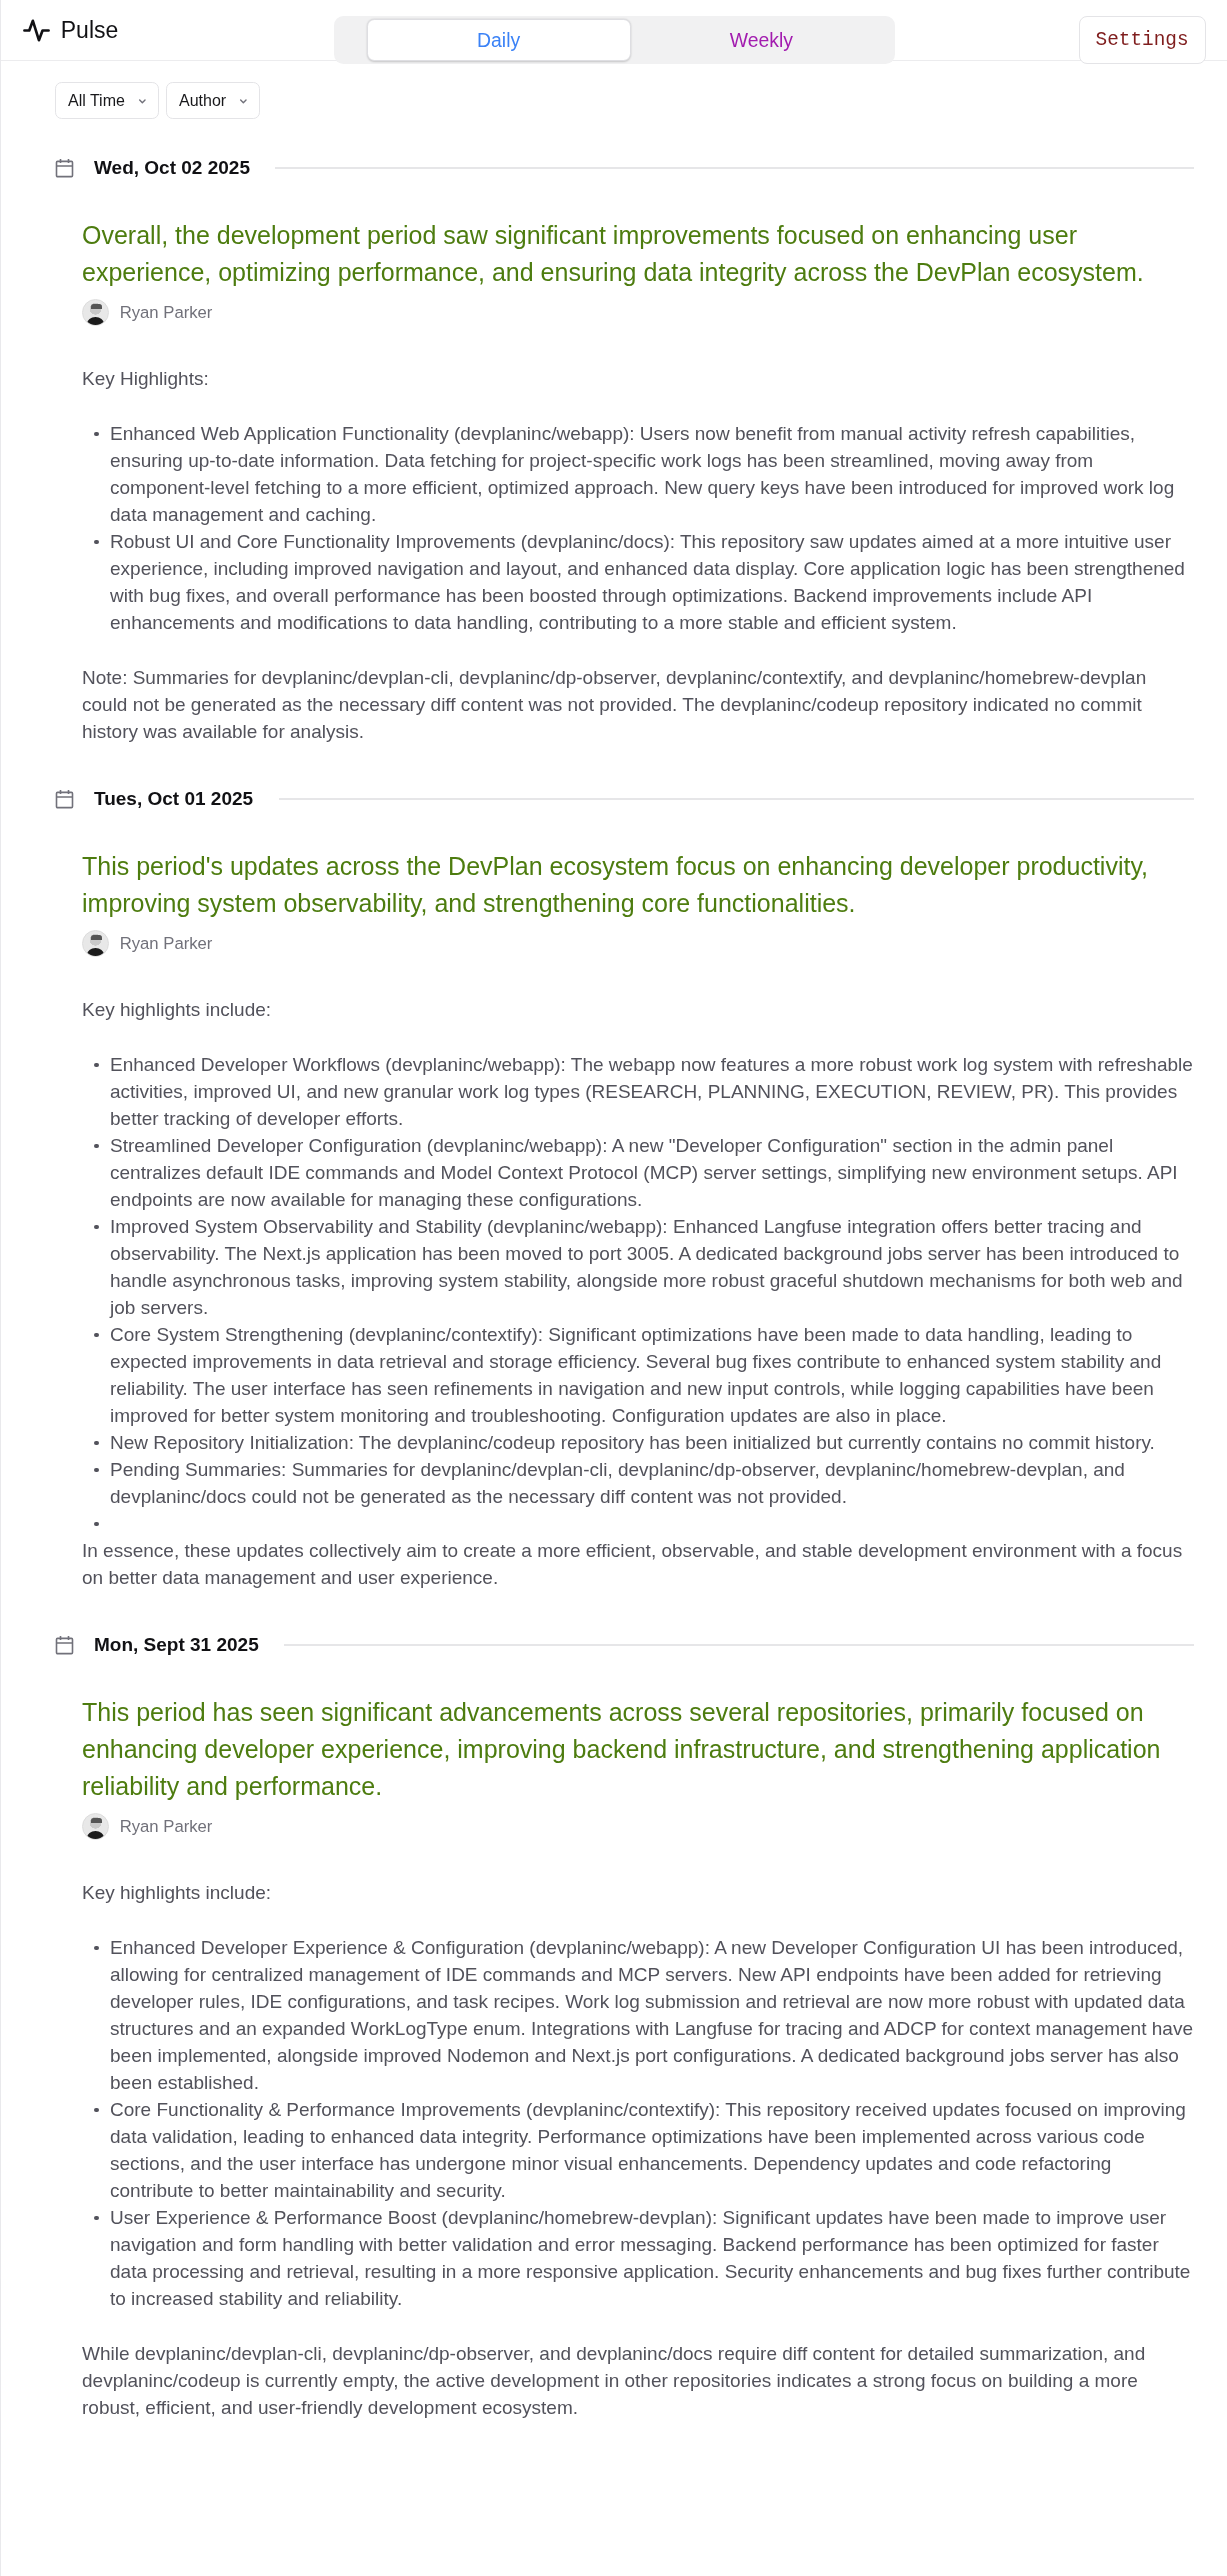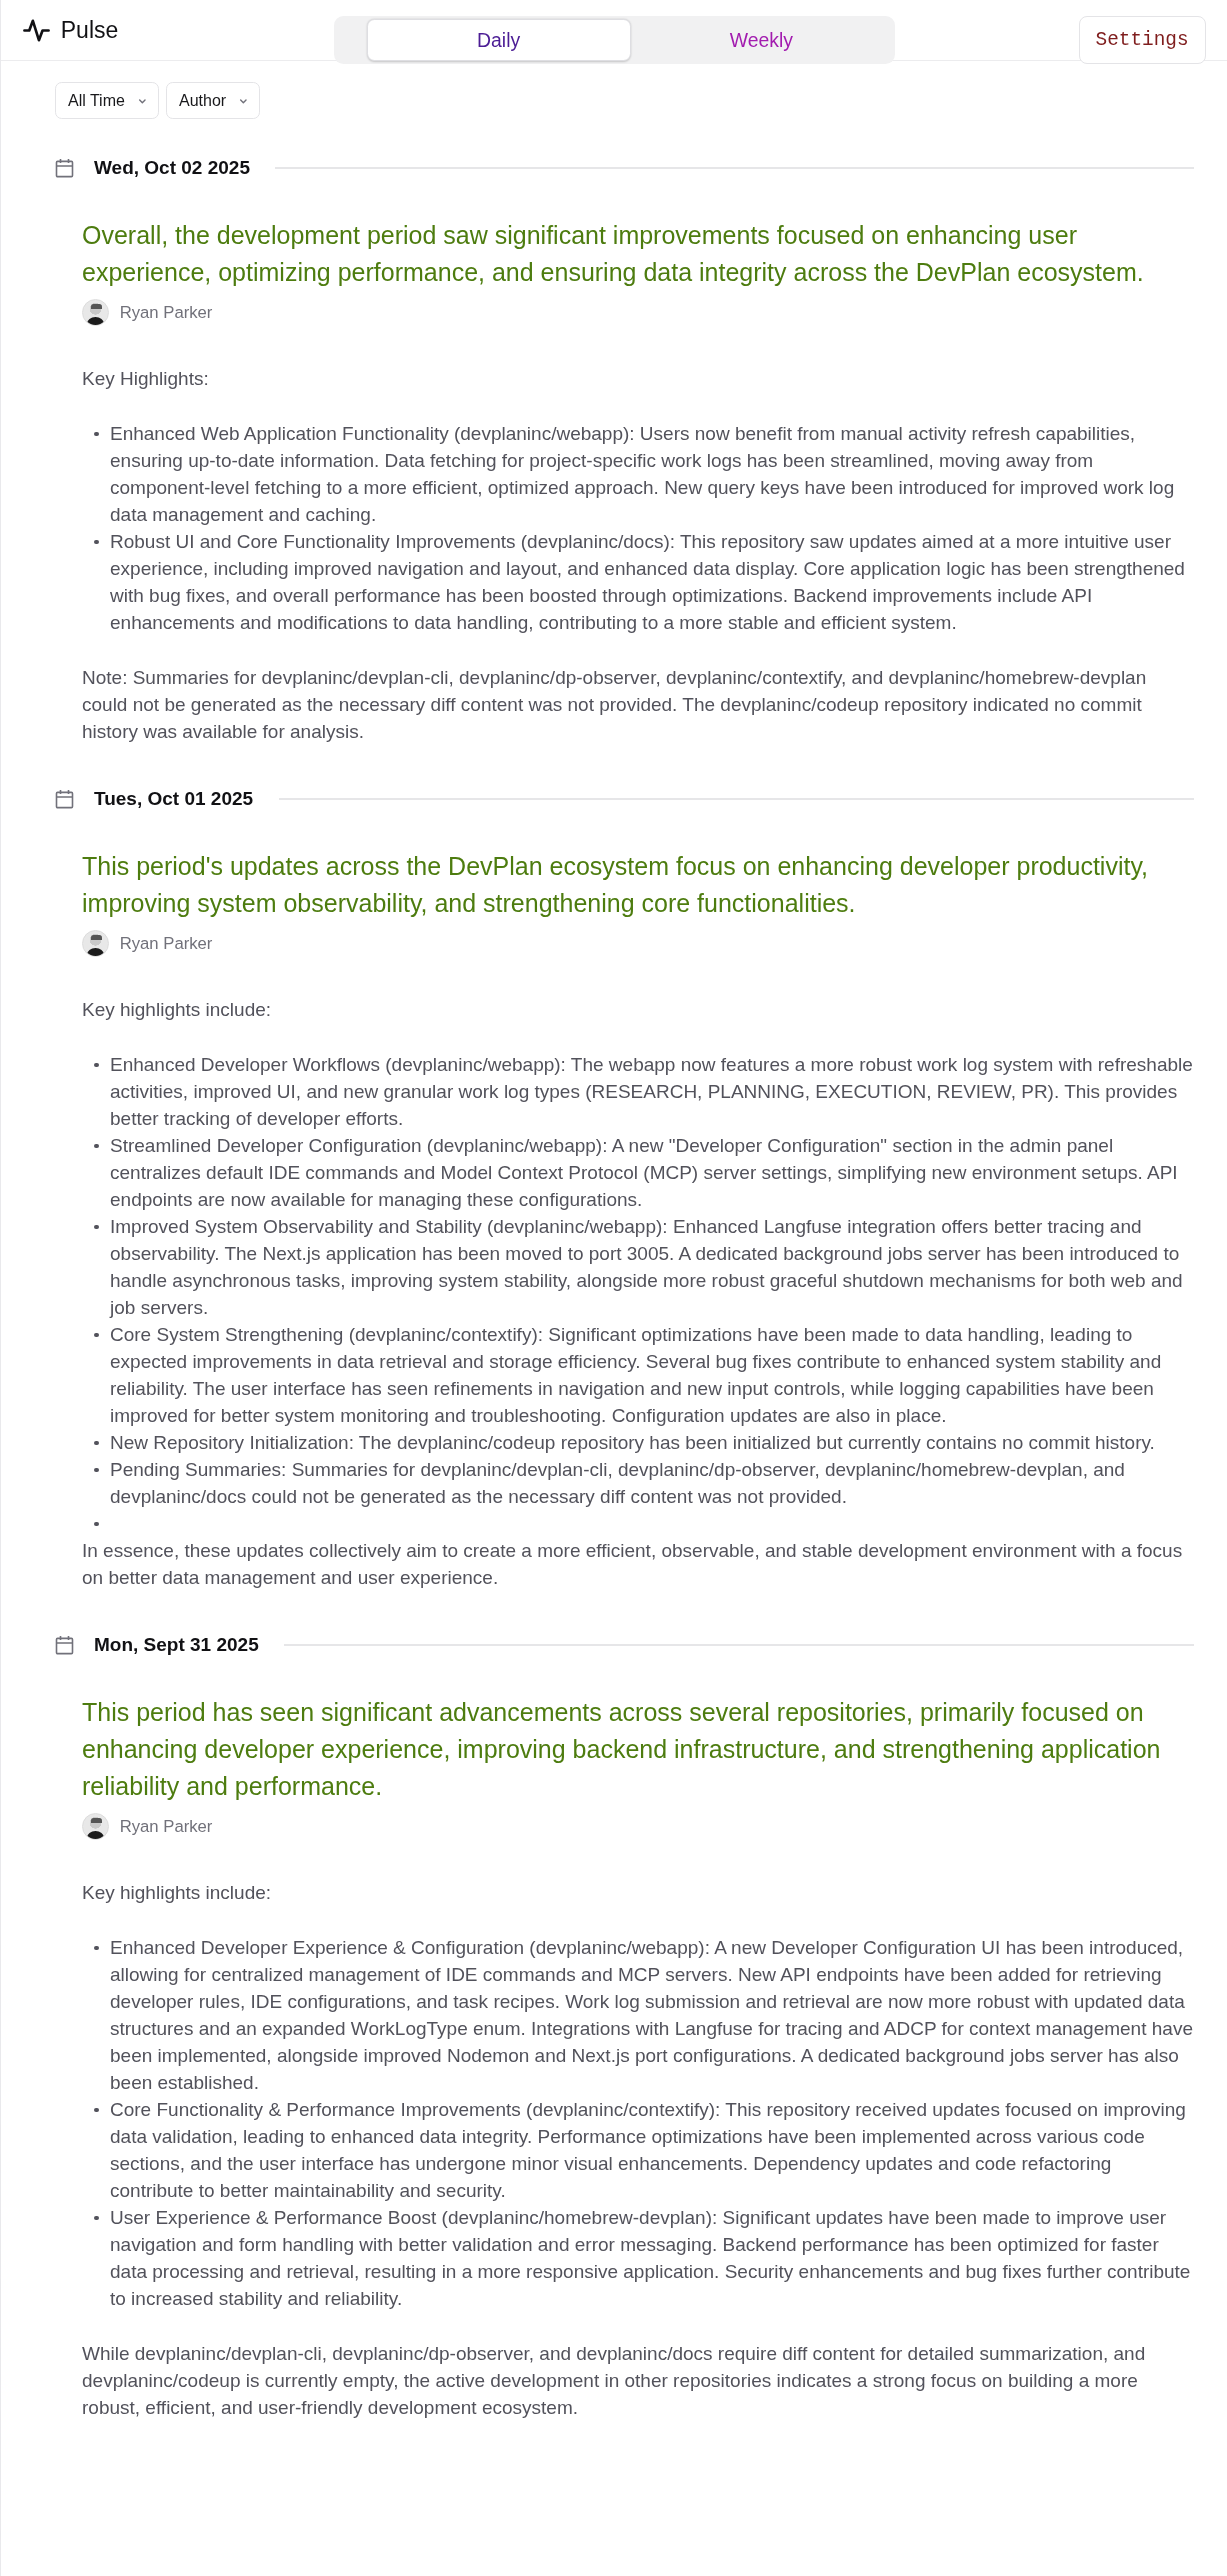--- a/index.html
+++ b/index.html
@@ -36,21 +36,21 @@
   .seg {
     flex: 1;
     display: flex; align-items: center; justify-content: center;
     font-size: 19.4px;
     color: #a21caf;
     border-radius: 7.4px;
     cursor: pointer;
   }
   .seg.active {
     background: #ffffff;
-    color: #4c1d95;
+    color: #3b82f6;
     box-shadow: 0 0.7px 2px rgba(0,0,0,0.18);
     border: 0.7px solid #dedee2;
     margin-left: 30px;
   }
   .settings-btn {
     position: absolute;
     right: 21.4px; top: 16px;
     height: 48px;
     padding: 0 16px;
     border: 1.3px solid #e4e4e7;

